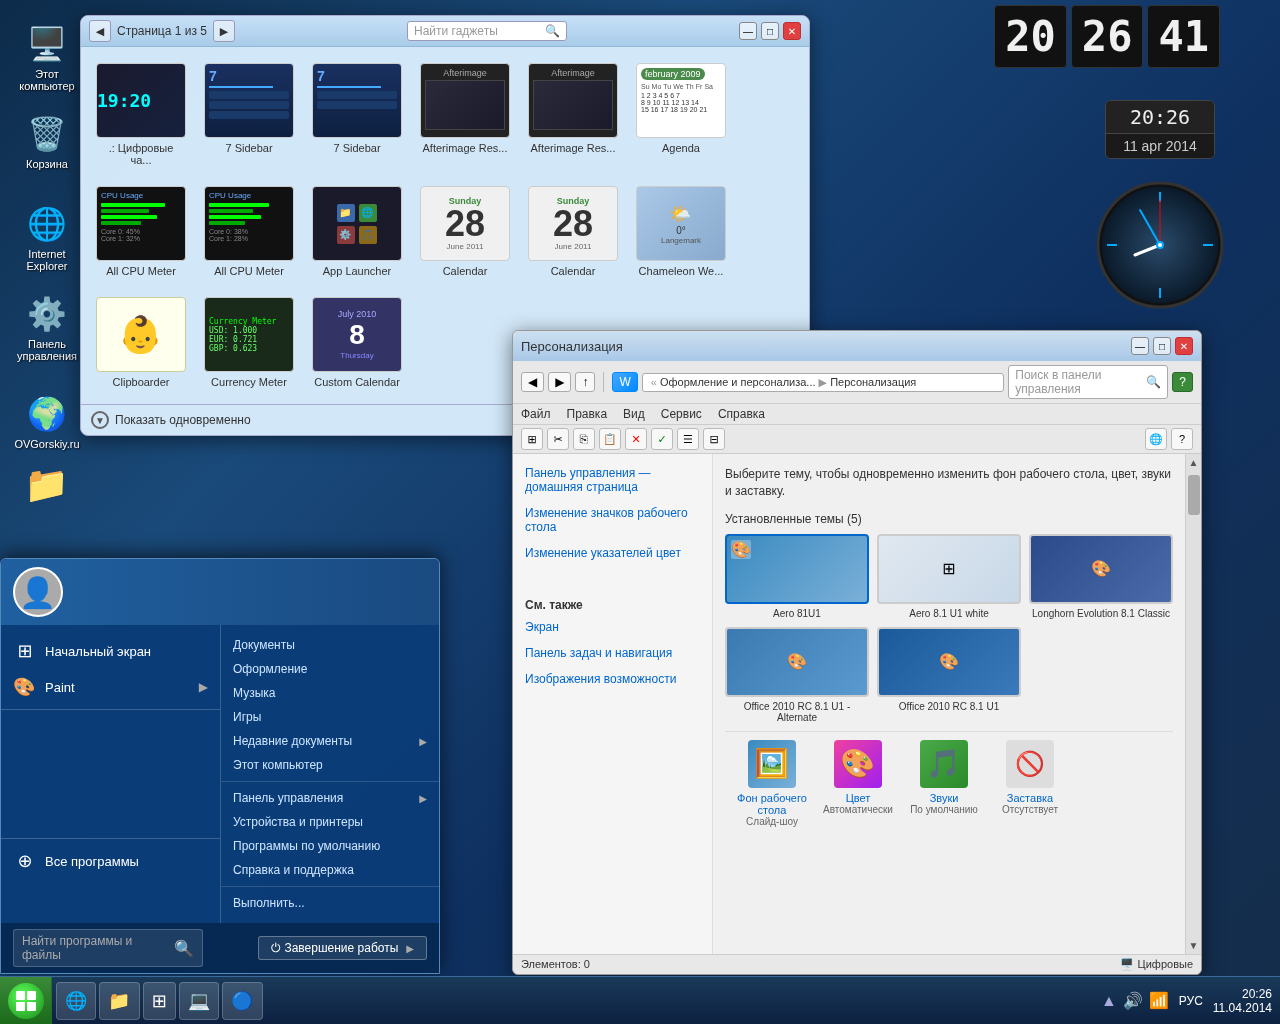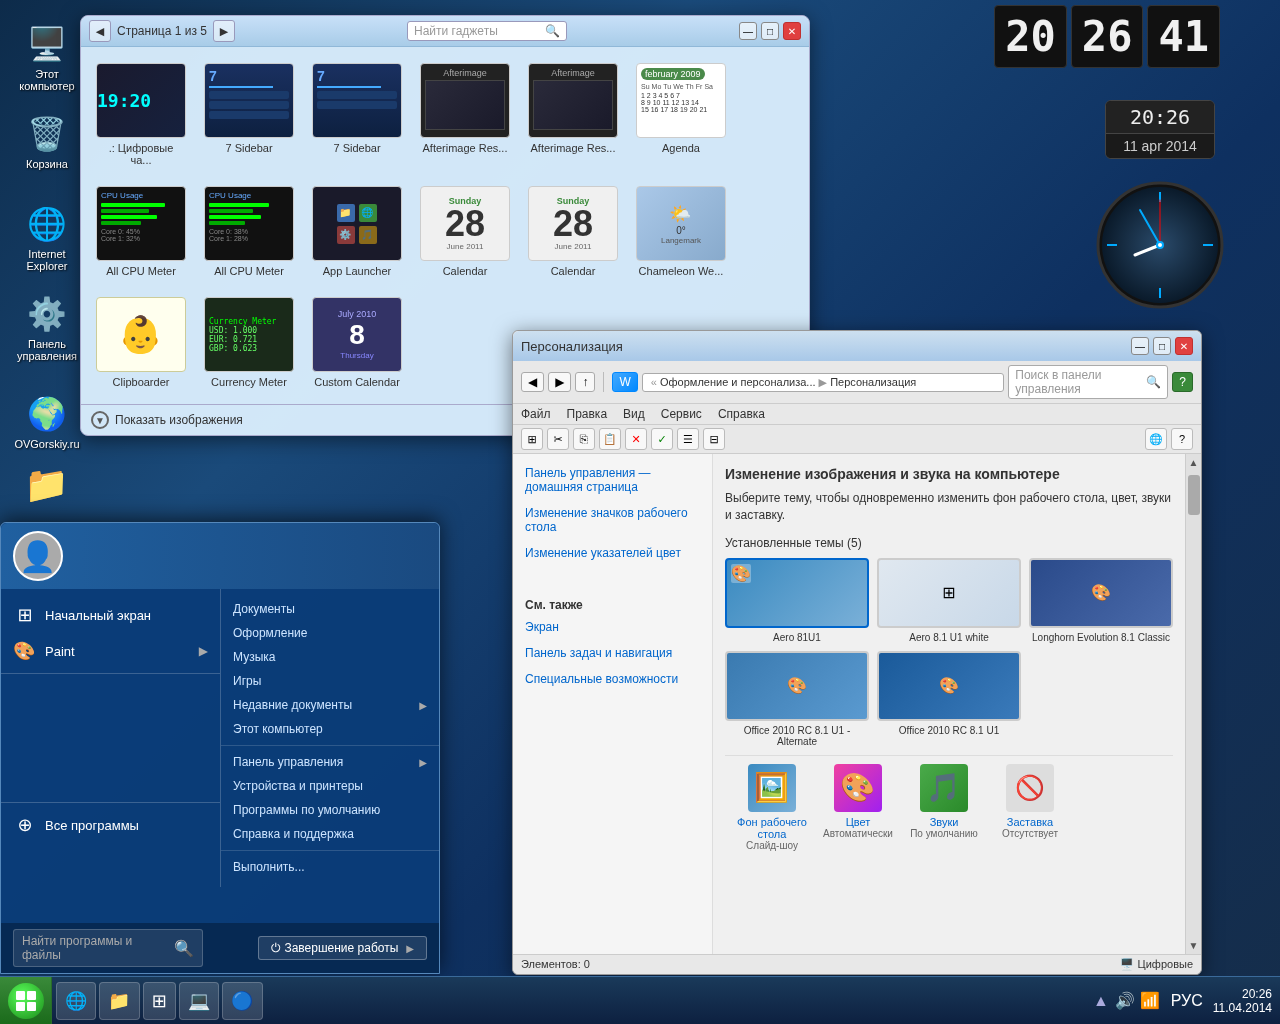--- a/index.html
+++ b/index.html
@@ -480,21 +480,20 @@
       align-items: center;
       justify-content: space-between;
     }
     .start-right-arrow { color: #aaa; font-size: 10px; }
     .start-menu-footer {
       background: rgba(0,0,0,0.3);
       padding: 6px 12px;
       display: flex;
       justify-content: space-between;
       align-items: center;
-      margin-top: 36px;
     }
     .shutdown-btn {
       background: rgba(255,255,255,0.1);
       border: 1px solid rgba(255,255,255,0.3);
       border-radius: 3px;
       color: white;
       padding: 4px 12px;
       font-size: 12px;
       cursor: pointer;
       display: flex;
@@ -566,21 +565,21 @@
       padding: 0 8px;
     }
     .tray-icon { font-size: 16px; cursor: pointer; color: #aad; }
     .tray-time {
       color: white;
       font-size: 12px;
       text-align: right;
     }
     .tray-lang {
       color: white;
-      font-size: 16px;
+      font-size: 12px;
       padding: 0 4px;
     }
 
     
     .persona-scroll {
       width: 16px;
       background: #e0e0e0;
       border-left: 1px solid #ccc;
       display: flex;
       flex-direction: column;
@@ -867,21 +866,21 @@
           <div style="font-size:28px;font-weight:bold;color:#fff">8</div>
           <div style="font-size:8px;color:#88f">Thursday</div>
         </div>
         <div class="gadget-label">Custom Calendar</div>
       </div>
     </div>
     <div class="gadgets-footer">
       <div style="width:18px;height:18px;border-radius:50%;border:2px solid #666;display:flex;align-items:center;justify-content:center;cursor:pointer">
         <span style="font-size:10px;color:#555">▼</span>
       </div>
-      <span>Показать изображения</span>
+      <span>Показать одновременно</span>
     </div>
   </div>
 
   <div class="personalization-window">
     <div class="persona-titlebar">
       <span style="font-size:13px;color:#333">Персонализация</span>
       <div class="gadgets-controls">
         <div class="win-btn">—</div>
         <div class="win-btn">□</div>
         <div class="win-btn close">✕</div>
@@ -929,24 +928,23 @@
       <div class="persona-sidebar">
         <div style="color:#0066cc;font-size:12px;cursor:pointer;margin-bottom:12px">
           Панель управления —<br>домашняя страница
         </div>
         <a>Изменение значков рабочего стола</a>
         <a>Изменение указателей цвет</a>
         <br>
         <div class="sidebar-section-title" style="margin-top:8px">См. также</div>
         <a>Экран</a>
         <a>Панель задач и навигация</a>
-        <a>Специальные возможности</a>
+        <a>Изображения возможности</a>
       </div>
       <div class="persona-main">
-        <div class="persona-main-title">Изменение изображения и звука на компьютере</div>
         <div class="persona-main-desc">Выберите тему, чтобы одновременно изменить фон рабочего стола, цвет, звуки и заставку.</div>
         <div class="themes-title">Установленные темы (5)</div>
         <div class="themes-grid">
 
           <div class="theme-item">
             <div class="theme-thumb selected" style="background:linear-gradient(135deg,#3a8ac0,#7ab0d8)">
               <div style="position:absolute;top:4px;left:4px;width:calc(100%-8px);height:calc(100%-8px);display:flex;gap:2px">
                 <div style="flex:1;background:rgba(255,255,255,0.3);border-radius:2px;display:flex;align-items:center;justify-content:center;font-size:16px">🎨</div>
               </div>
             </div>

